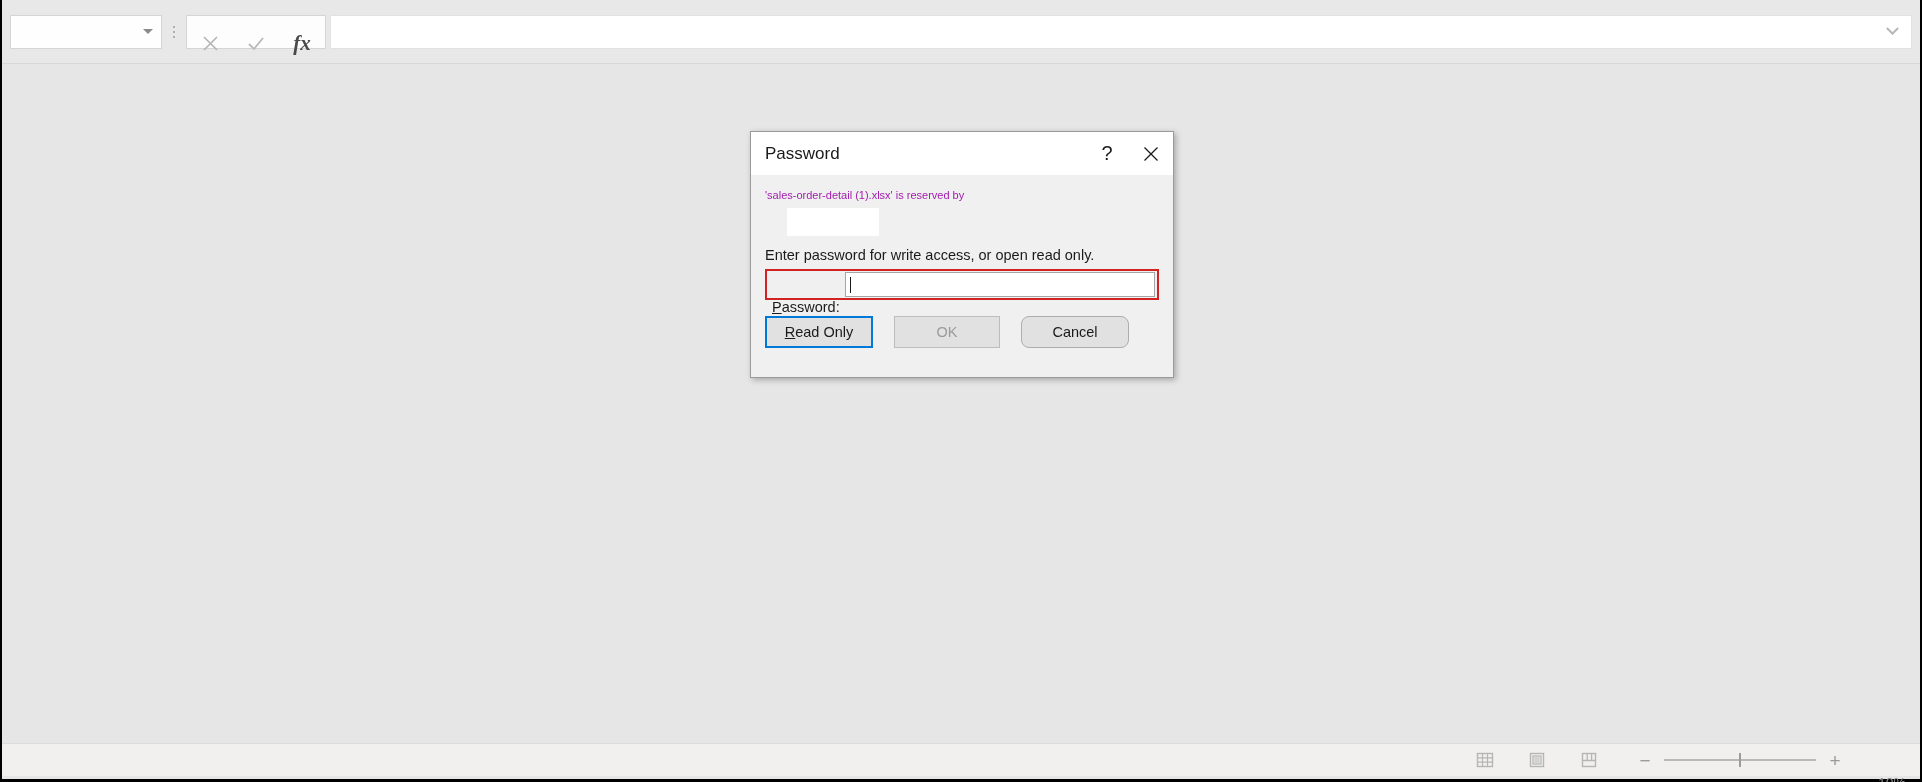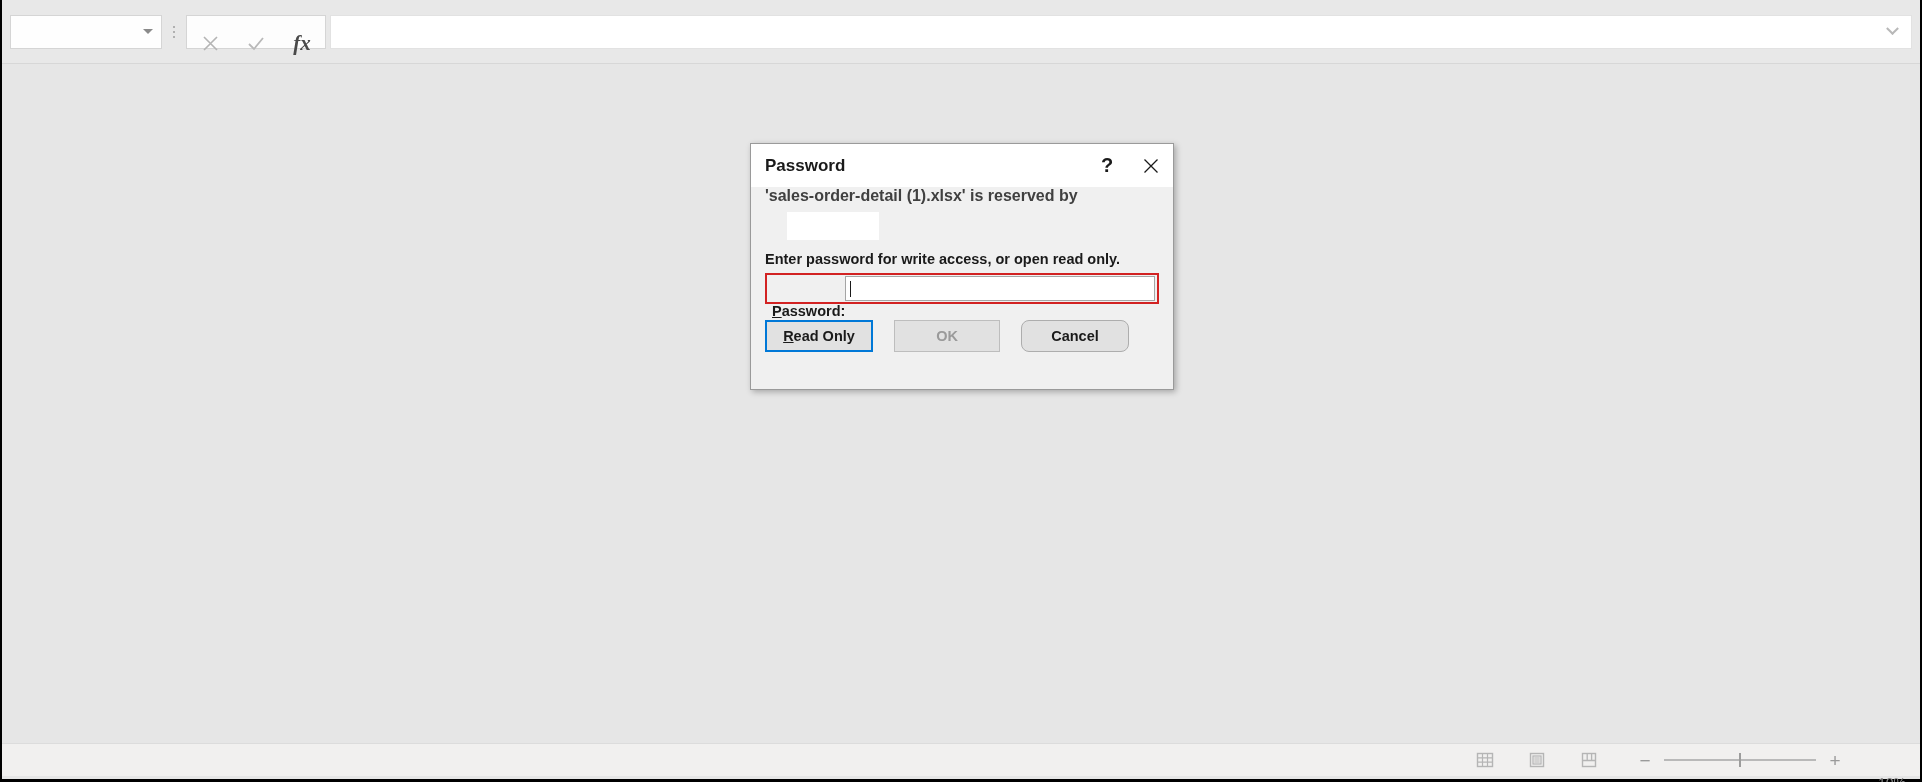--- a/index.html
+++ b/index.html
@@ -182,27 +182,26 @@
     font-size: 14px;
     color: #888888;
     margin-left: 6px;
     margin-top: 46px;
   }
 
   
   .dialog {
     position: absolute;
     left: 748px;
-    top: 143px;
+    top: 131px;
     width: 424px;
     height: 247px;
     background: #f0f0f0;
     border: 1px solid #9a9a9a;
     box-shadow: 2px 2px 6px rgba(0,0,0,0.28);
-    font-weight: bold;
   }
 
   .dlg-titlebar {
     height: 43px;
     background: #ffffff;
     display: flex;
     align-items: center;
     padding-left: 14px;
   }
   .dlg-title {
@@ -218,22 +217,23 @@
   .dlg-help { font-size: 20px; }
   .dlg-close svg { display: block; }
 
   .dlg-body {
     position: relative;
     padding: 0 14px;
     height: 204px;
   }
 
   .dlg-line1 {
-    font-size: 16px;
-    color: #404040;
+    font-size: 11px;
+    color: #a21caf;
+    padding-top: 14px;
     white-space: nowrap;
   }
 
   .redacted {
     margin-top: 7px;
     margin-left: 22px;
     width: 92px;
     height: 28px;
     background: #ffffff;
   }

